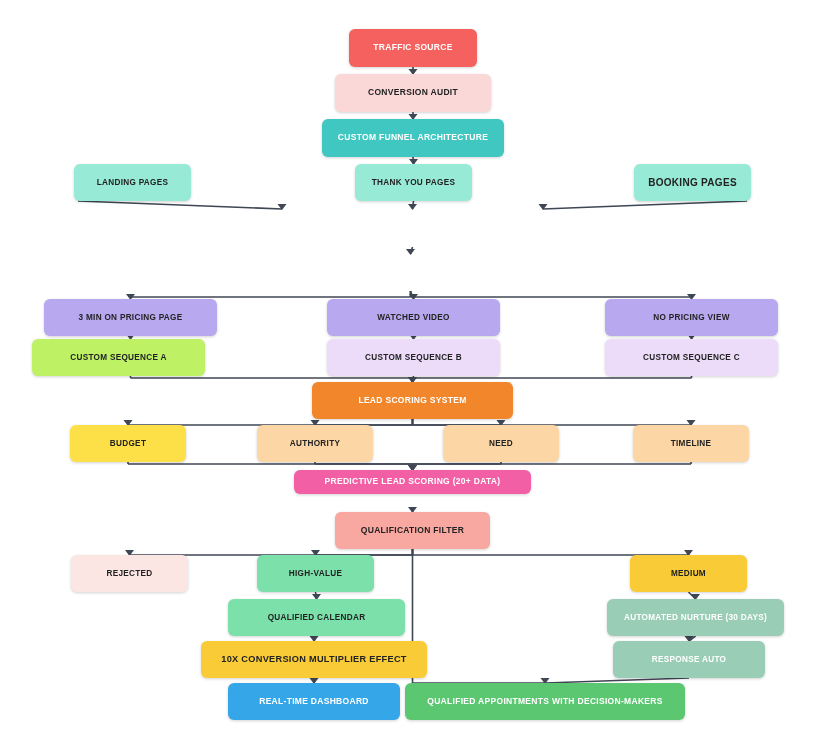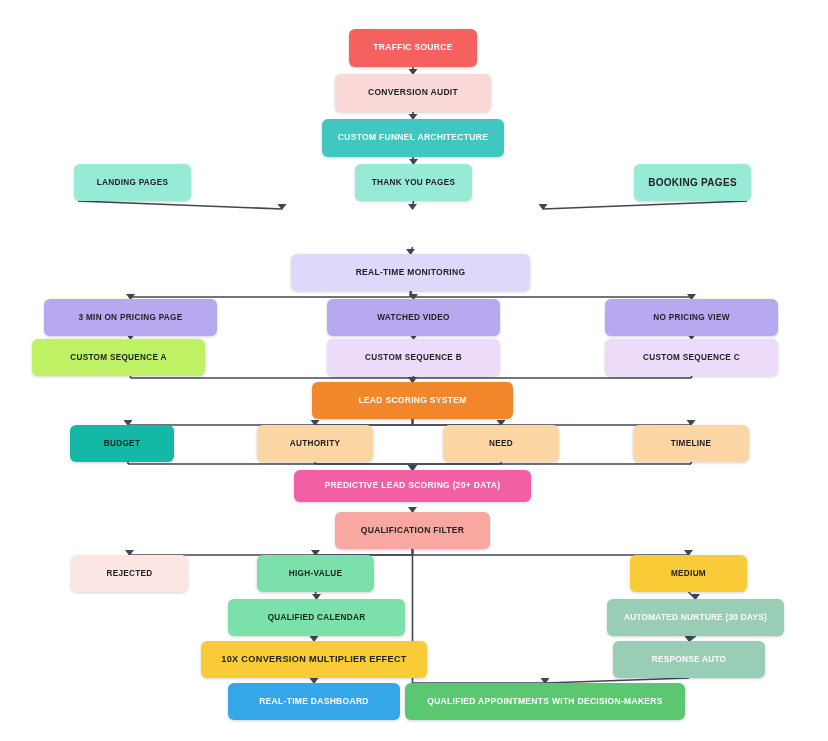--- a/index.html
+++ b/index.html
@@ -163,23 +163,20 @@
     </div>
     <div class="node" style="left: 74px; top: 164px; width: 117px; height: 37px; background: rgb(151, 234, 213); color: rgb(34, 34, 34); font-size: 8.2px;">
       <span>LANDING PAGES</span>
     </div>
     <div class="node" style="left: 355px; top: 164px; width: 117px; height: 37px; background: rgb(151, 234, 213); color: rgb(34, 34, 34); font-size: 8.2px;">
       <span>THANK YOU PAGES</span>
     </div>
     <div class="node" style="left: 634px; top: 164px; width: 117px; height: 37px; background: rgb(151, 234, 213); color: rgb(34, 34, 34); font-size: 10px;">
       <span>BOOKING PAGES</span>
     </div>
-    <div class="node" style="left: 291px; top: 254px; width: 239px; height: 37px; background: rgb(222, 217, 251); color: rgb(34, 34, 34); font-size: 8.5px;">
-      <span>REAL-TIME MONITORING</span>
-    </div>
     <div class="node" style="left: 44px; top: 299px; width: 173px; height: 37px; background: rgb(183, 168, 239); color: rgb(34, 34, 34); font-size: 8.2px;">
       <span>3 MIN ON PRICING PAGE</span>
     </div>
     <div class="node" style="left: 327px; top: 299px; width: 173px; height: 37px; background: rgb(183, 168, 239); color: rgb(34, 34, 34); font-size: 8.2px;">
       <span>WATCHED VIDEO</span>
     </div>
     <div class="node" style="left: 605px; top: 299px; width: 173px; height: 37px; background: rgb(183, 168, 239); color: rgb(34, 34, 34); font-size: 8.2px;">
       <span>NO PRICING VIEW</span>
     </div>
     <div class="node" style="left: 32px; top: 339px; width: 173px; height: 37px; background: #bef264; color: rgb(34, 34, 34); font-size: 8.2px;">
@@ -187,33 +184,33 @@
     </div>
     <div class="node" style="left: 327px; top: 339px; width: 173px; height: 37px; background: rgb(236, 220, 250); color: rgb(34, 34, 34); font-size: 8.2px;">
       <span>CUSTOM SEQUENCE B</span>
     </div>
     <div class="node" style="left: 605px; top: 339px; width: 173px; height: 37px; background: rgb(236, 220, 250); color: rgb(34, 34, 34); font-size: 8.2px;">
       <span>CUSTOM SEQUENCE C</span>
     </div>
     <div class="node" style="left: 312px; top: 382px; width: 201px; height: 37px; background: rgb(242, 134, 43); color: rgb(255, 255, 255); font-size: 8.5px;">
       <span>LEAD SCORING SYSTEM</span>
     </div>
-    <div class="node" style="left: 70px; top: 425px; width: 104px; height: 37px; background: #14b8a6; color: rgb(34, 34, 34); font-size: 8.2px;">
+    <div class="node" style="left: 70px; top: 425px; width: 116px; height: 37px; background: #fde047; color: rgb(34, 34, 34); font-size: 8.2px;">
       <span>BUDGET</span>
     </div>
     <div class="node" style="left: 257px; top: 425px; width: 116px; height: 37px; background: rgb(252, 214, 164); color: rgb(34, 34, 34); font-size: 8.2px;">
       <span>AUTHORITY</span>
     </div>
     <div class="node" style="left: 443px; top: 425px; width: 116px; height: 37px; background: rgb(252, 214, 164); color: rgb(34, 34, 34); font-size: 8.2px;">
       <span>NEED</span>
     </div>
     <div class="node" style="left: 633px; top: 425px; width: 116px; height: 37px; background: rgb(252, 214, 164); color: rgb(34, 34, 34); font-size: 8.2px;">
       <span>TIMELINE</span>
     </div>
-    <div class="node" style="left: 294px; top: 470px; width: 237px; height: 32px; background: rgb(242, 95, 165); color: rgb(255, 255, 255); font-size: 8.5px;">
+    <div class="node" style="left: 294px; top: 470px; width: 237px; height: 24px; background: rgb(242, 95, 165); color: rgb(255, 255, 255); font-size: 8.5px;">
       <span>PREDICTIVE LEAD SCORING (20+ DATA)</span>
     </div>
     <div class="node" style="left: 335px; top: 512px; width: 155px; height: 37px; background: rgb(249, 167, 161); color: rgb(34, 34, 34); font-size: 8.5px;">
       <span>QUALIFICATION FILTER</span>
     </div>
     <div class="node" style="left: 71px; top: 555px; width: 117px; height: 37px; background: rgb(251, 230, 228); color: rgb(34, 34, 34); font-size: 8.2px;">
       <span>REJECTED</span>
     </div>
     <div class="node" style="left: 257px; top: 555px; width: 117px; height: 37px; background: rgb(124, 224, 171); color: rgb(34, 34, 34); font-size: 8.2px;">
       <span>HIGH-VALUE</span>

